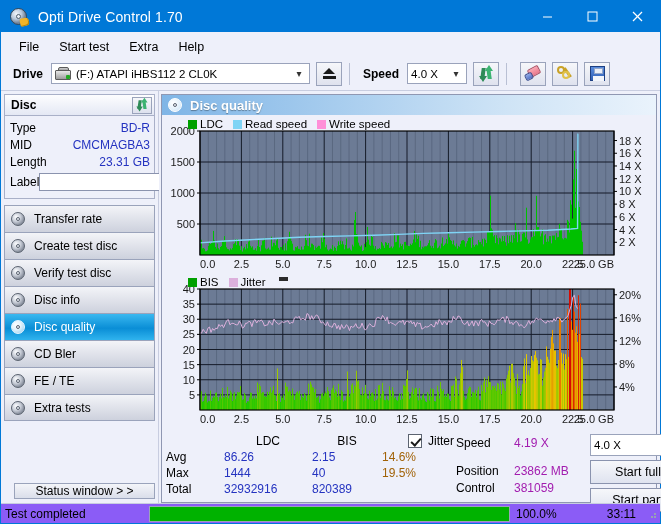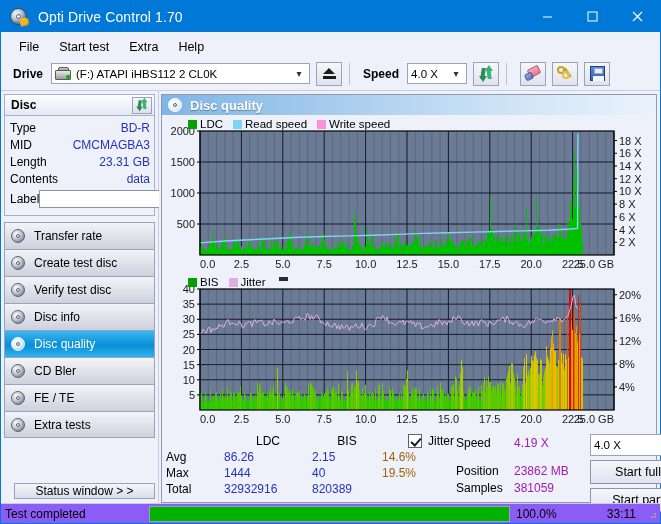--- a/index.html
+++ b/index.html
@@ -425,24 +425,20 @@
             <span class="k">Type</span>
             <span class="v">BD-R</span>
           </div>
           <div class="drow">
             <span class="k">MID</span>
             <span class="v">CMCMAGBA3</span>
           </div>
           <div class="drow">
             <span class="k">Length</span>
             <span class="v">23.31 GB</span>
-          </div>
-          <div class="drow">
-            <span class="k">Contents</span>
-            <span class="v">data</span>
           </div>
           <div class="label-row">
             <span class="k">Label</span>
             <input class="label-input" type="text" value="" style="">
             <span class="cd-btn">
               <span class="cd-ico"></span>
             </span>
           </div>
         </div>
       </div>
@@ -1549,21 +1545,21 @@
               <div class="crow">
                 <span class="ck">Speed</span>
                 <span class="cv">4.19 X</span>
               </div>
               <div class="crow" style="height:11px"></div>
               <div class="crow">
                 <span class="ck">Position</span>
                 <span class="cv">23862 MB</span>
               </div>
               <div class="crow">
-                <span class="ck">Samples</span>
+                <span class="ck">Control</span>
                 <span class="cv">381059</span>
               </div>
             </div>
             <div class="ctrl-right">
               <div class="combo" style="width:96px;height:22px">
                 <span>4.0 X</span>
 
               </div>
               <div class="btn">Start full</div>
               <div class="btn">Start part</div>

